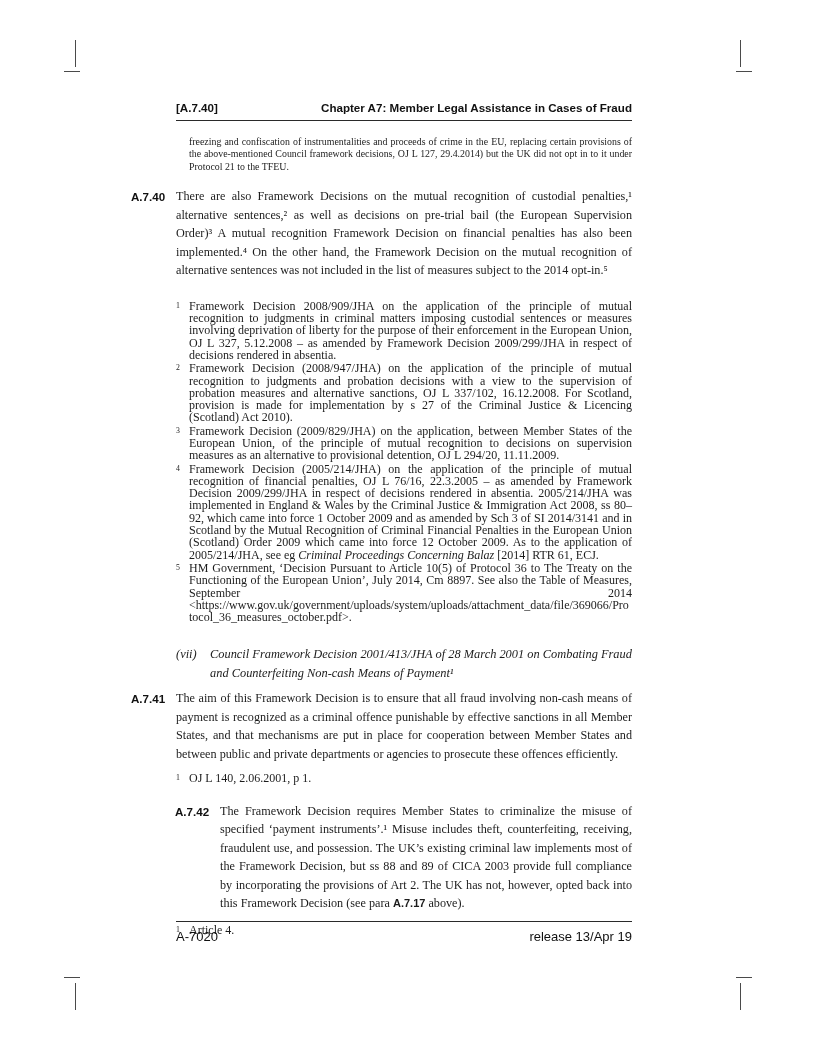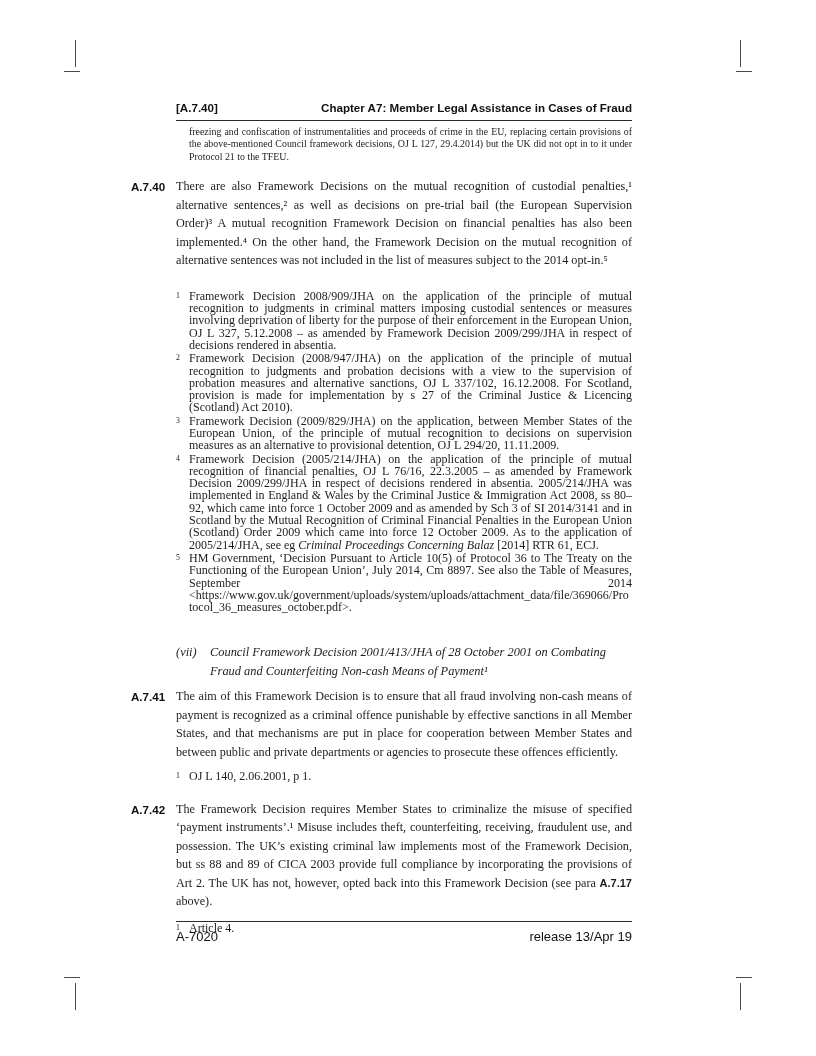--- a/index.html
+++ b/index.html
@@ -39,21 +39,21 @@
     width: 456px;
     height: 1px;
     background: #2a2a2a;
   }
   .header-rule { top: 120px; }
 
   
   .page-body {
     position: absolute;
     left: 131px;
-    top: 126px;
+    top: 136px;
     width: 501px;
   }
   .fn-cont {
     margin-left: 58px;
     width: 443px;
     font-size: 9.9px;
     line-height: 12.4px;
     text-align: justify;
   }
   .numbered-para { display: flex; margin-top: 14px; }
@@ -83,31 +83,31 @@
   }
   .fn-text {
     width: 443px;
     font-size: 12px;
     line-height: 12.3px;
     text-align: justify;
   }
   .fn-text.breakable { overflow-wrap: anywhere; }
   .section-heading {
     display: flex;
-    margin: 30px 0 0 45px;
+    margin: 22px 0 0 45px;
     width: 456px;
     font-style: italic;
     font-weight: normal;
     font-size: 12.4px;
     line-height: 19px;
   }
   .heading-label { flex: none; width: 34px; }
   .mt-13 { margin-top: 6px; }
   .mt-9  { margin-top: 9px; }
-  .mt-17 { margin-top: 17px; }
+  .mt-17 { margin-top: 17px; margin-left: 44px; }
   .mt-11 { margin-top: 11px; }
 
   
   .footer-rule { top: 921px; }
   .page-footer {
     position: absolute;
     left: 176px;
     top: 929px;
     width: 456px;
     display: flex;
@@ -164,21 +164,21 @@
         <span class="fn-text"><span>Framework Decision (2005/214/JHA) on the application of the principle of mutual recognition of financial penalties, OJ L 76/16, 22.3.2005 – as amended by Framework Decision 2009/299/JHA in respect of decisions rendered in absentia. 2005/214/JHA was implemented in England &amp; Wales by the Criminal Justice &amp; Immigration Act 2008, ss 80–92, which came into force 1 October 2009 and as amended by Sch 3 of SI 2014/3141 and in Scotland by the Mutual Recognition of Criminal Financial Penalties in the European Union (Scotland) Order 2009 which came into force 12 October 2009. As to the application of 2005/214/JHA, see eg </span><span style="font-style: italic;">Criminal Proceedings Concerning Balaz</span><span> [2014] RTR 61, ECJ.</span></span>
       </div>
       <div class="fn">
         <span class="fn-num">5</span>
         <span class="fn-text breakable">HM Government, ‘Decision Pursuant to Article 10(5) of Protocol 36 to The Treaty on the Functioning of the European Union’, July 2014, Cm 8897. See also the Table of Measures, September 2014 &lt;https://www.gov.uk/government/uploads/system/uploads/attachment_data/file/369066/Protocol_36_measures_october.pdf&gt;.</span>
       </div>
     </section>
 
     <h2 class="section-heading">
       <span class="heading-label">(vii)</span>
-      <span class="heading-text">Council Framework Decision 2001/413/JHA of 28 October 2001 on Combating Fraud and Counterfeiting Non-cash Means of Payment¹</span>
+      <span class="heading-text">Council Framework Decision 2001/413/JHA of 28 March 2001 on Combating Fraud and Counterfeiting Non-cash Means of Payment¹</span>
     </h2>
 
     <section class="numbered-para mt-13">
       <span class="para-num">A.7.41</span>
       <p class="para-text">The aim of this Framework Decision is to ensure that all fraud involving non-cash means of payment is recognized as a criminal offence punishable by effective sanctions in all Member States, and that mechanisms are put in place for cooperation between Member States and between public and private departments or agencies to prosecute these offences efficiently.</p>
     </section>
 
     <section class="footnotes mt-9">
       <div class="fn">
         <span class="fn-num">1</span>

